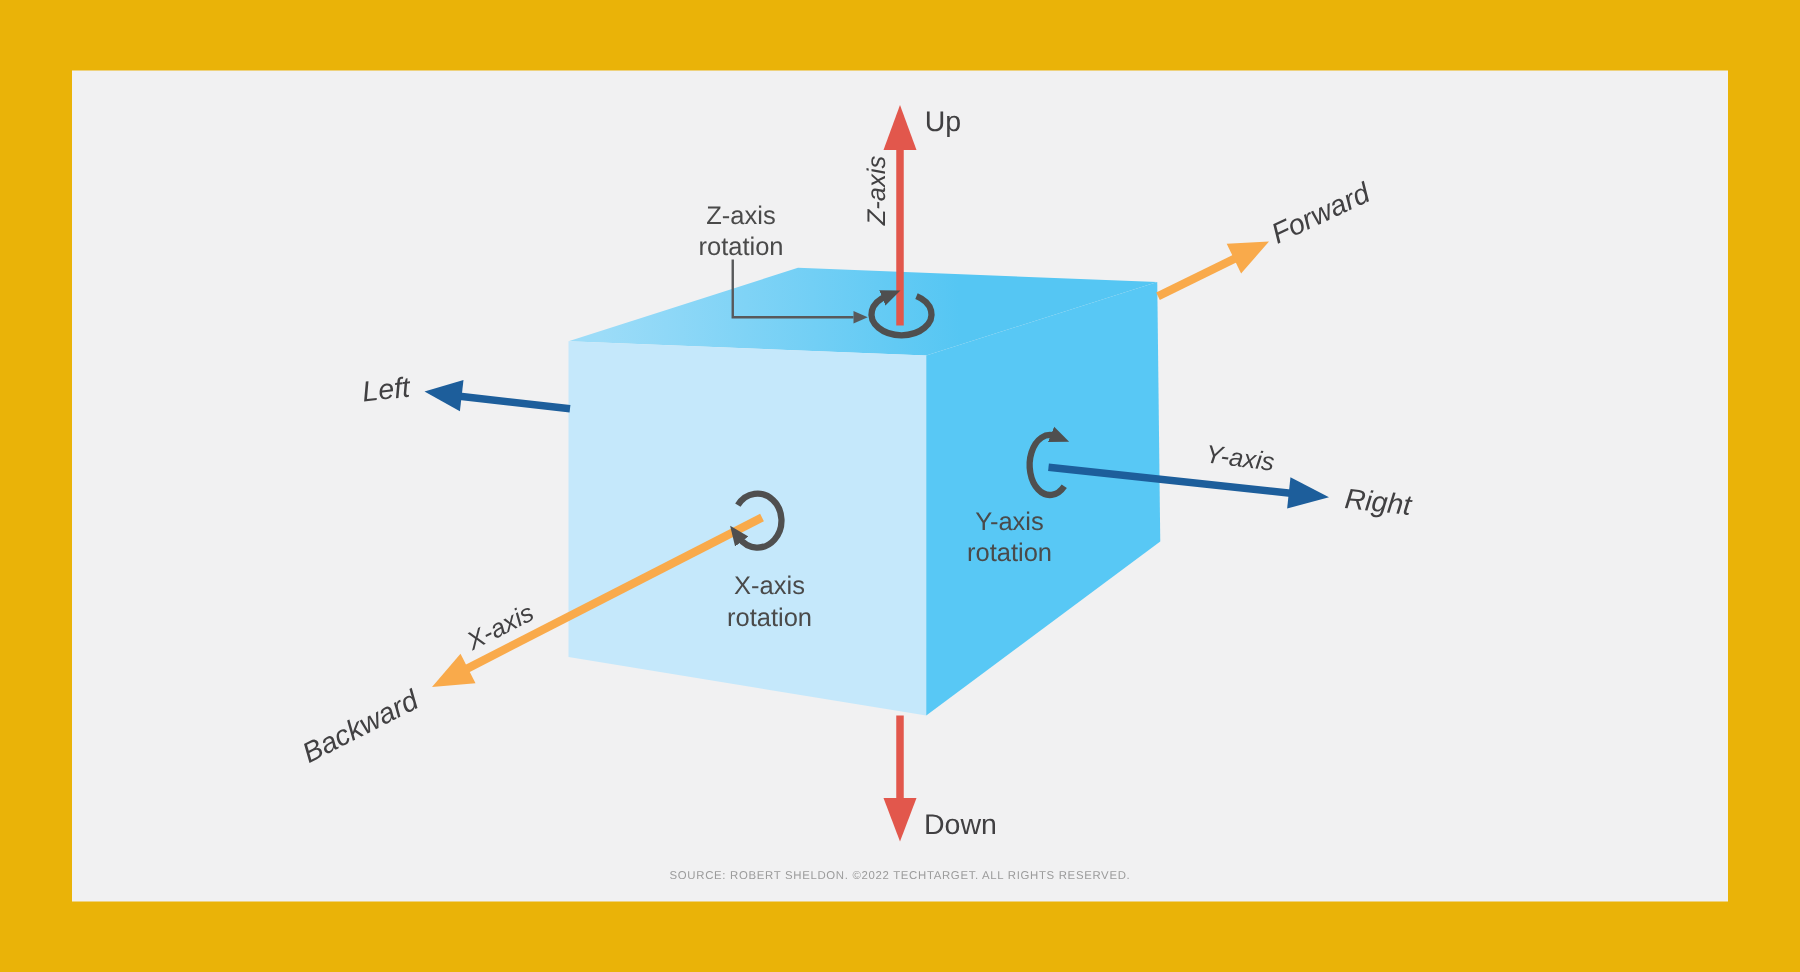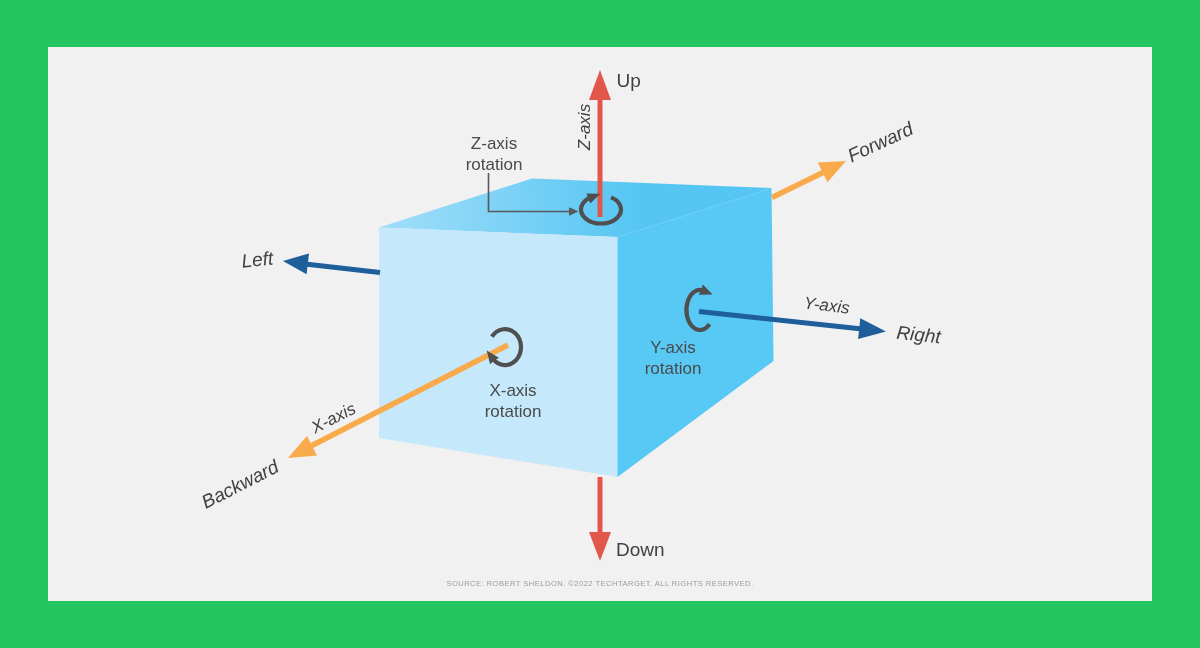--- a/index.html
+++ b/index.html
@@ -1,20 +1,20 @@
 <!DOCTYPE html>
 <html><head>
 <meta charset="utf-8">
 <style>
   html, body { margin: 0; padding: 0; background: #ffffff; }
   .stage {
     position: relative;
     width: 1200px;
     height: 648px;
-    background: #22c55e;
+    background: #eab308;
     overflow: hidden;
     font-family: "Liberation Sans", sans-serif;
   }
   .stage svg { position: absolute; left: 0; top: 0; }
   text { font-family: "Liberation Sans", sans-serif; }
   .dir-label   { font-size: 19px; font-style: italic; fill: #414042; }
   .ud-label    { font-size: 19px; fill: #414042; }
   .axis-label  { font-size: 17px; font-style: italic; fill: #414042; }
   .rot-label   { font-size: 17px; fill: #4a4a4a; }
   .footer-text { font-size: 7.6px; fill: #9b9b9b; letter-spacing: 0.45px; }

